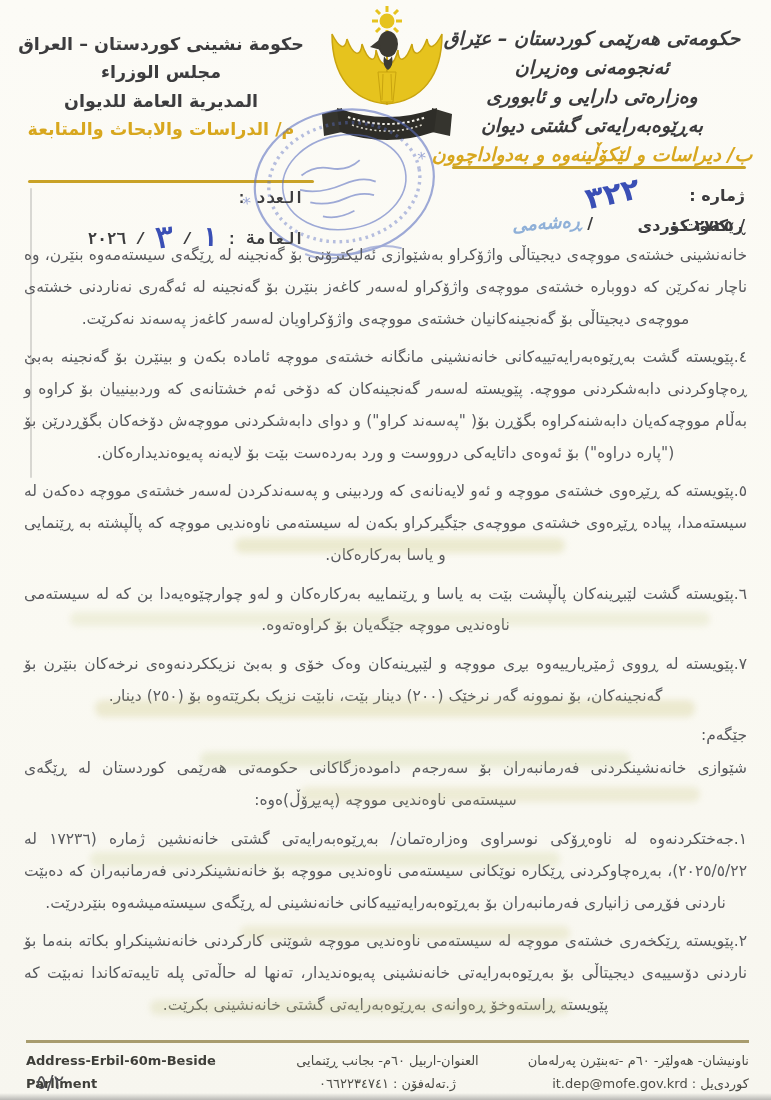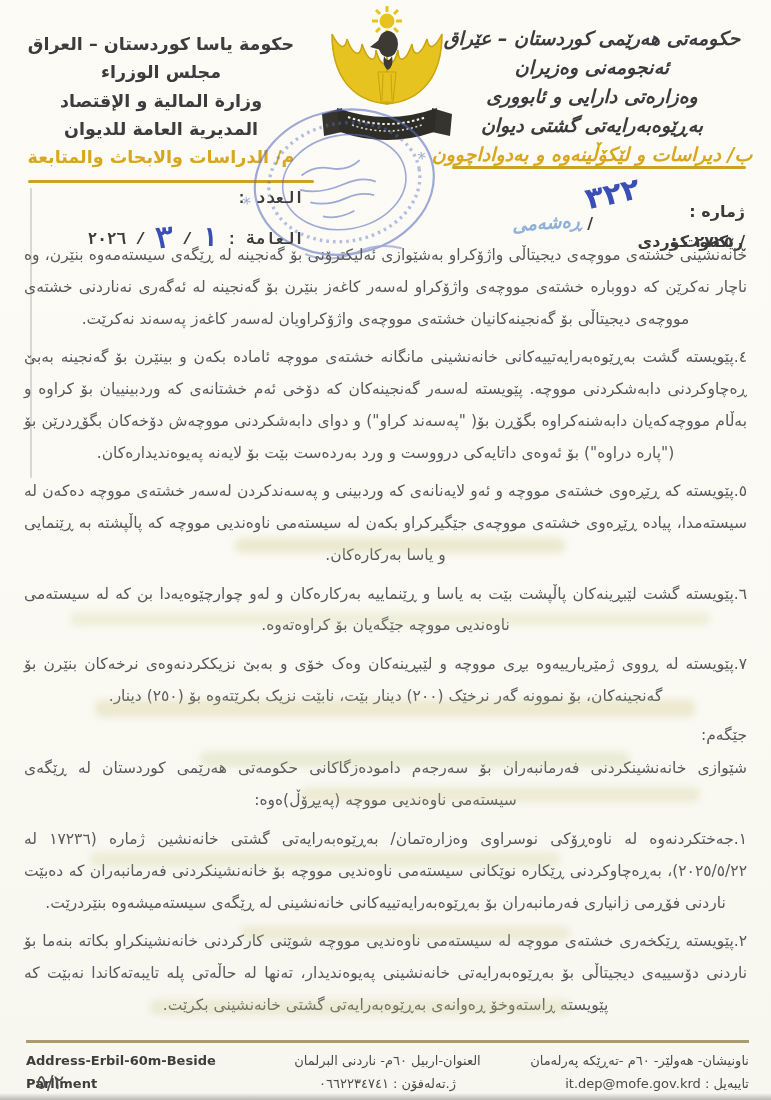--- a/index.html
+++ b/index.html
@@ -22,21 +22,21 @@
   .rule-right{ left:452px; top:166px; width:294px; }
 
   
   .emblem{ position:absolute; left:312px; top:4px; width:150px; height:152px; }
 
   
   .stamp{ position:absolute; left:238px; top:100px; width:215px; height:172px; opacity:.58; transform:rotate(-10deg); }
 
   
   .meta-right{ position:absolute; top:186px; right:26px; width:340px; direction:rtl; font-size:16px; font-weight:bold; color:#3c3c3e; }
-  .meta-right .row{ position:absolute; right:0; white-space:nowrap;margin-top:16px; }
+  .meta-right .row{ position:absolute; right:0; white-space:nowrap; }
   .meta-right .r1{ top:0; }
   .meta-right .r2{ top:30px; }
   .hw{ color:#3a4fb5; font-weight:bold; }
   .hw-num{ position:absolute; right:105px; top:-10px; font-size:30px; letter-spacing:5px; transform:rotate(-12deg); }
   .rk-sep{ position:absolute; right:152px; top:28px; color:#3c3c3e; }
   .hw-month-ku{ position:absolute; right:163px; top:26px; font-size:18px; color:#8fb0d8; font-style:italic; transform:rotate(-4deg); font-weight:bold; }
   .rk-suffix{ position:absolute; right:228px; top:30px; }
 
   .meta-left{ position:absolute; top:188px; left:30px; width:274px; direction:rtl; text-align:right; font-size:16px; font-weight:bold; color:#3c3c3e; }
   .meta-left .row{ margin-bottom:8px; white-space:nowrap;font-family:Liberation Mono, monospace; }
@@ -71,23 +71,22 @@
 
   <div class="hdr-col hdr-right">
     <div>حکومه‌تی هه‌رێمی کوردستان – عێراق</div>
     <div>ئه‌نجومه‌نی وه‌زیران</div>
     <div>وه‌زاره‌تی دارایی و ئابووری</div>
     <div>به‌ڕێوه‌به‌رایه‌تی گشتی دیوان</div>
     <div class="gold">ب/ دیراسات و لێکۆڵینه‌وه‌ و به‌دواداچوون</div>
   </div>
 
   <div class="hdr-col hdr-left">
-    <div>حكومة یاسا كوردستان – العراق</div>
+    <div>حكومة نشینی كوردستان – العراق</div>
     <div>مجلس الوزراء</div>
-    <div>وزارة المالية و الإقتصاد</div>
     <div>المديرية العامة  للديوان</div>
     <div class="gold">م/ الدراسات والابحاث والمتابعة</div>
   </div>
 
   <svg class="emblem" viewBox="0 0 150 152">
     <g>
       <circle cx="75" cy="17" r="7.5" fill="#e6c31e"></circle>
       <g stroke="#e6c31e" stroke-width="3">
         <line x1="75" y1="2" x2="75" y2="8"></line>
           <line x1="75" y1="26" x2="75" y2="32"></line>
@@ -184,24 +183,24 @@
   <div class="smudge" style="left:90px;top:852px;width:470px;height:15px;background:rgba(200,205,140,.24)"></div>
   <div class="smudge" style="left:240px;top:926px;width:330px;height:14px;background:rgba(205,200,130,.24)"></div>
   <div class="smudge" style="left:150px;top:1000px;width:420px;height:15px;background:rgba(200,202,135,.26)"></div>
 
   <div class="footer">
     <div class="col f-left">
       <div class="l1">Address-Erbil-60m-Beside Parliment</div>
       <div>www.gov.kurd</div>
     </div>
     <div class="col f-center">
-      <div>العنوان-اربيل ٦٠م- ناردنی البرلمان</div>
+      <div>العنوان-اربيل ٦٠م- بجانب ڕێنمایی</div>
       <div>ژ.ته‌له‌فۆن : ٠٦٦٢٢٣٤٧٤١</div>
     </div>
     <div class="col f-right">
-      <div>ناونیشان- هه‌ولێر- ٦٠م -ته‌ڕێکه په‌رله‌مان</div>
-      <div>تایبه‌یل :  it.dep@mofe.gov.krd</div>
+      <div>ناونیشان- هه‌ولێر- ٦٠م -ته‌بنێرن په‌رله‌مان</div>
+      <div>کوردی‌یل :  it.dep@mofe.gov.krd</div>
     </div>
   </div>
 
   <div class="page-num">٥/٢</div>
   <div class="bottom-shadow"></div>
 </div>
 
 </body></html>

